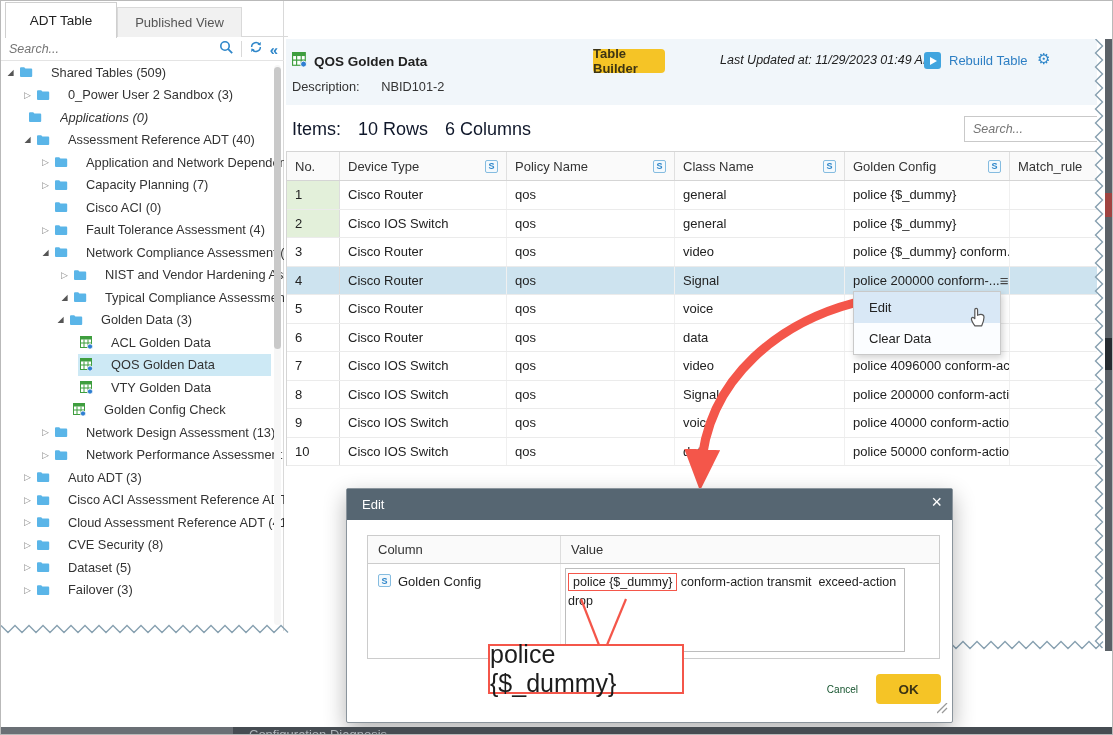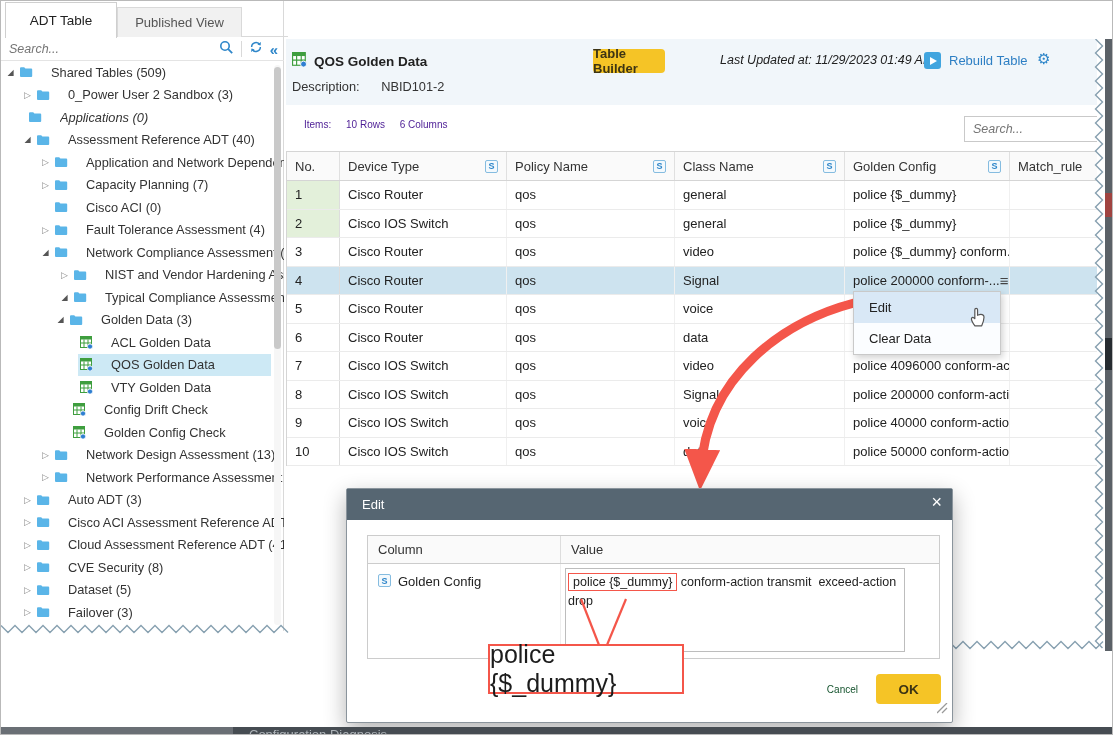--- a/index.html
+++ b/index.html
@@ -45,21 +45,21 @@
   .last-updated{position:absolute;left:428px;top:4px;font-style:italic;font-size:12.5px;color:#222;}
   .play-box{position:absolute;left:632px;top:3px;width:17px;height:17px;background:#41a5df;border-radius:3px;
             display:flex;align-items:center;justify-content:center;cursor:pointer;}
   .play-tri{width:0;height:0;border-left:7px solid #fff;border-top:4.5px solid transparent;
             border-bottom:4.5px solid transparent;margin-left:2px;}
   .rebuild-lbl{position:absolute;left:657px;top:4px;font-size:13px;color:#2e7fc4;cursor:pointer;}
   .gear{position:absolute;left:745px;top:1px;font-size:15px;color:#2e86c9;cursor:pointer;}
   .mh-row2{position:absolute;left:6px;top:40px;font-size:12.8px;color:#333;}
   .desc-val{margin-left:18px;}
 
-  .items-row{position:absolute;left:303px;top:118px;font-size:10px;color:#4c1d95;z-index:1;}
+  .items-row{position:absolute;left:291px;top:118px;font-size:18px;color:#0f172a;z-index:1;}
   .items-row span{margin-right:12px;}
   #tbl-search{position:absolute;left:963px;top:115px;width:134px;height:26px;border:1px solid #c9c9c9;
               background:#fff;z-index:1;display:flex;align-items:center;}
   #tbl-search input{border:none;outline:none;width:100%;font-style:italic;font-size:12.5px;color:#888;
                     padding:0 8px;font-family:"Liberation Sans",sans-serif;background:transparent;}
 
   
   #dtable{position:absolute;left:285px;top:150px;width:819px;z-index:1;border-left:1px solid #d5d5d5;}
   .thead{display:flex;height:30px;background:#fafafa;border-top:1px solid #d5d5d5;border-bottom:1px solid #d5d5d5;}
   .hc{display:flex;align-items:center;padding:0 8px;font-size:13px;color:#333;border-right:1px solid #e0e0e0;}
@@ -342,34 +342,20 @@
           <span class="arr"></span>
           <span class="hlwrap">
             <span style="display: inline-flex;">
               <svg width="13" height="13" viewBox="0 0 13 13">
                 <rect x="0.5" y="0.5" width="11" height="11" fill="#fff" stroke="#3f9e3f"></rect>
                 <rect x="0.5" y="0.5" width="11" height="3" fill="#3f9e3f"></rect>
                 <path d="M0.5 7 H11.5 M4 3.5 V11.5 M8 3.5 V11.5" stroke="#3f9e3f" stroke-width="1" fill="none"></path>
                 <circle cx="10" cy="10.5" r="2.6" fill="#2f7fd1" stroke="#fff" stroke-width="0.8"></circle>
               </svg>
             </span>
-            <span class="tlabel">Config Drift Check</span>
-          </span>
-        </div>
-        <div class="titem" style="padding-left: 57px;">
-          <span class="arr"></span>
-          <span class="hlwrap">
-            <span style="display: inline-flex;">
-              <svg width="13" height="13" viewBox="0 0 13 13">
-                <rect x="0.5" y="0.5" width="11" height="11" fill="#fff" stroke="#3f9e3f"></rect>
-                <rect x="0.5" y="0.5" width="11" height="3" fill="#3f9e3f"></rect>
-                <path d="M0.5 7 H11.5 M4 3.5 V11.5 M8 3.5 V11.5" stroke="#3f9e3f" stroke-width="1" fill="none"></path>
-                <circle cx="10" cy="10.5" r="2.6" fill="#2f7fd1" stroke="#fff" stroke-width="0.8"></circle>
-              </svg>
-            </span>
             <span class="tlabel">Golden Config Check</span>
           </span>
         </div>
         <div class="titem" style="padding-left: 38px;">
           <span class="arr col">▷</span>
           <span class="hlwrap">
             <span style="display: inline-flex;">
               <svg width="14" height="12" viewBox="0 0 14 12">
                 <path d="M1 2.2 Q1 1.2 2 1.2 L5.2 1.2 L6.4 2.6 L12.2 2.6 Q13.2 2.6 13.2 3.6 L13.2 10 Q13.2 11 12.2 11 L2 11 Q1 11 1 10 Z" fill="#5ab5e8"></path>
               </svg>

